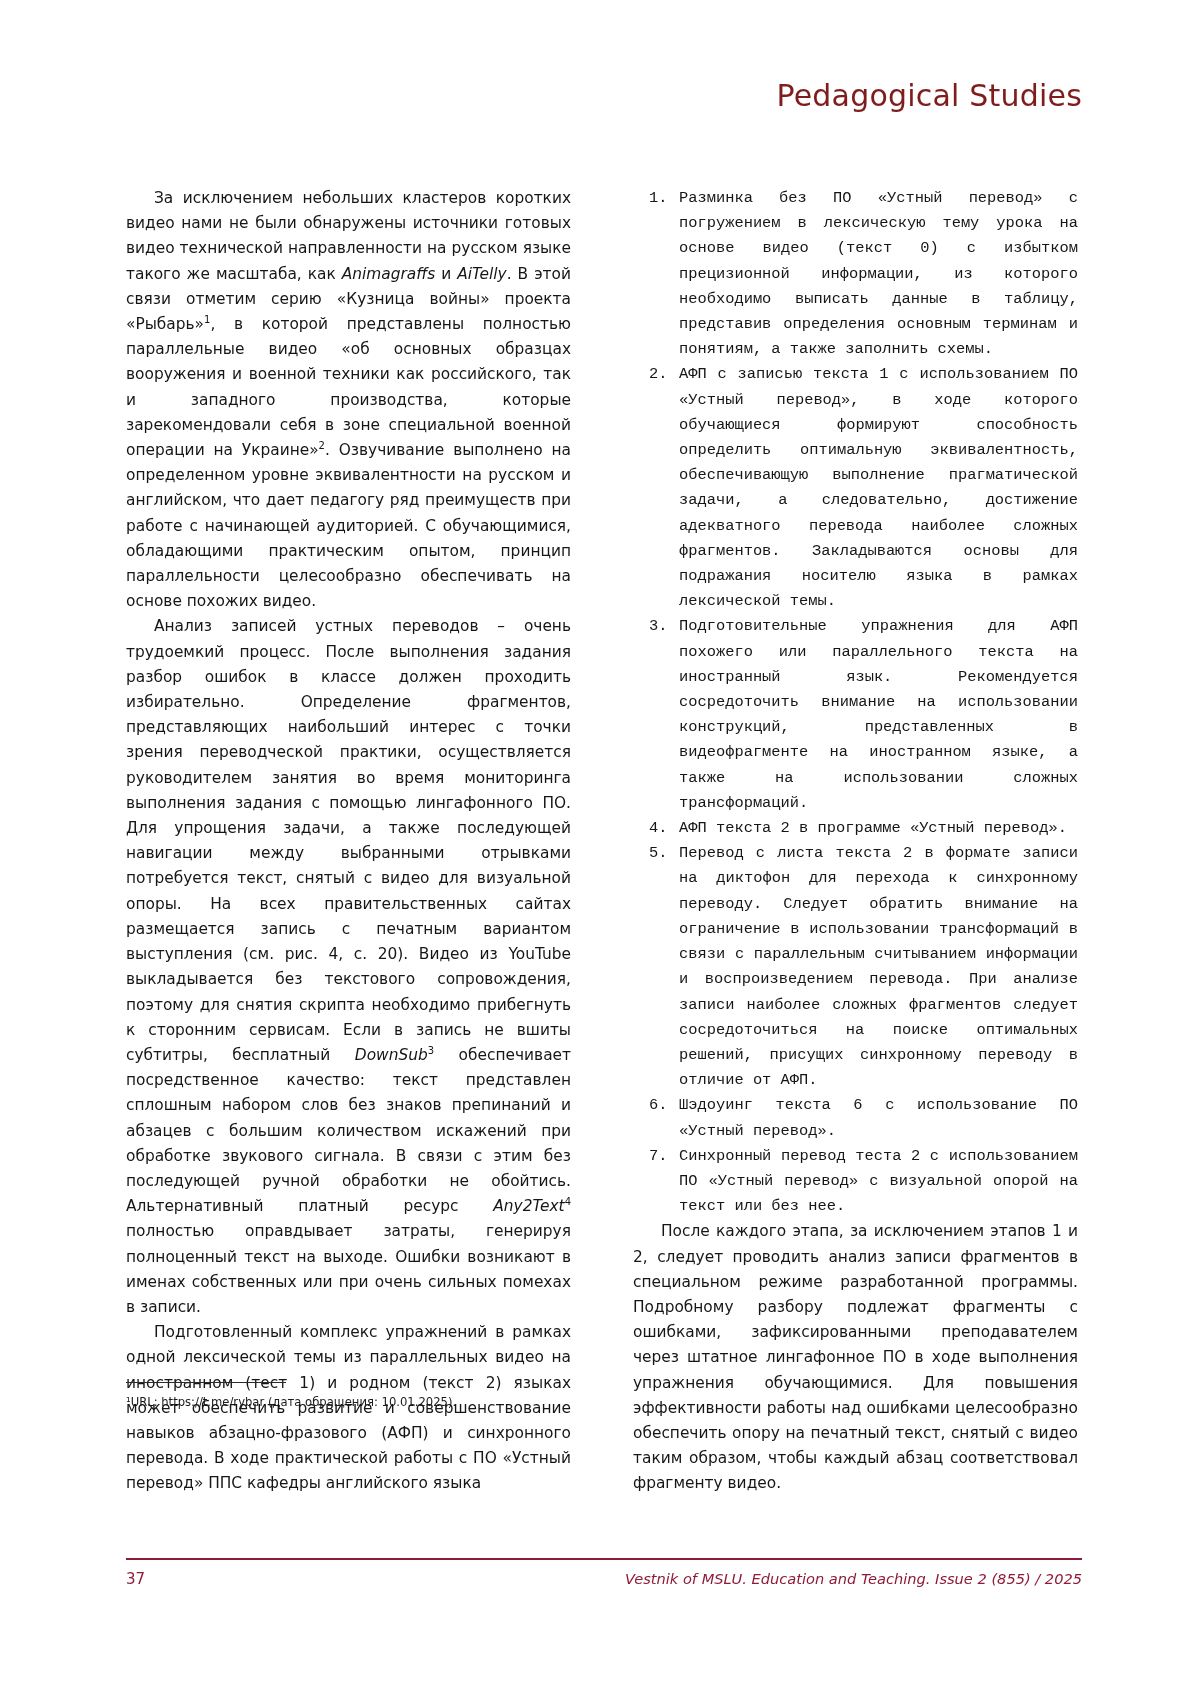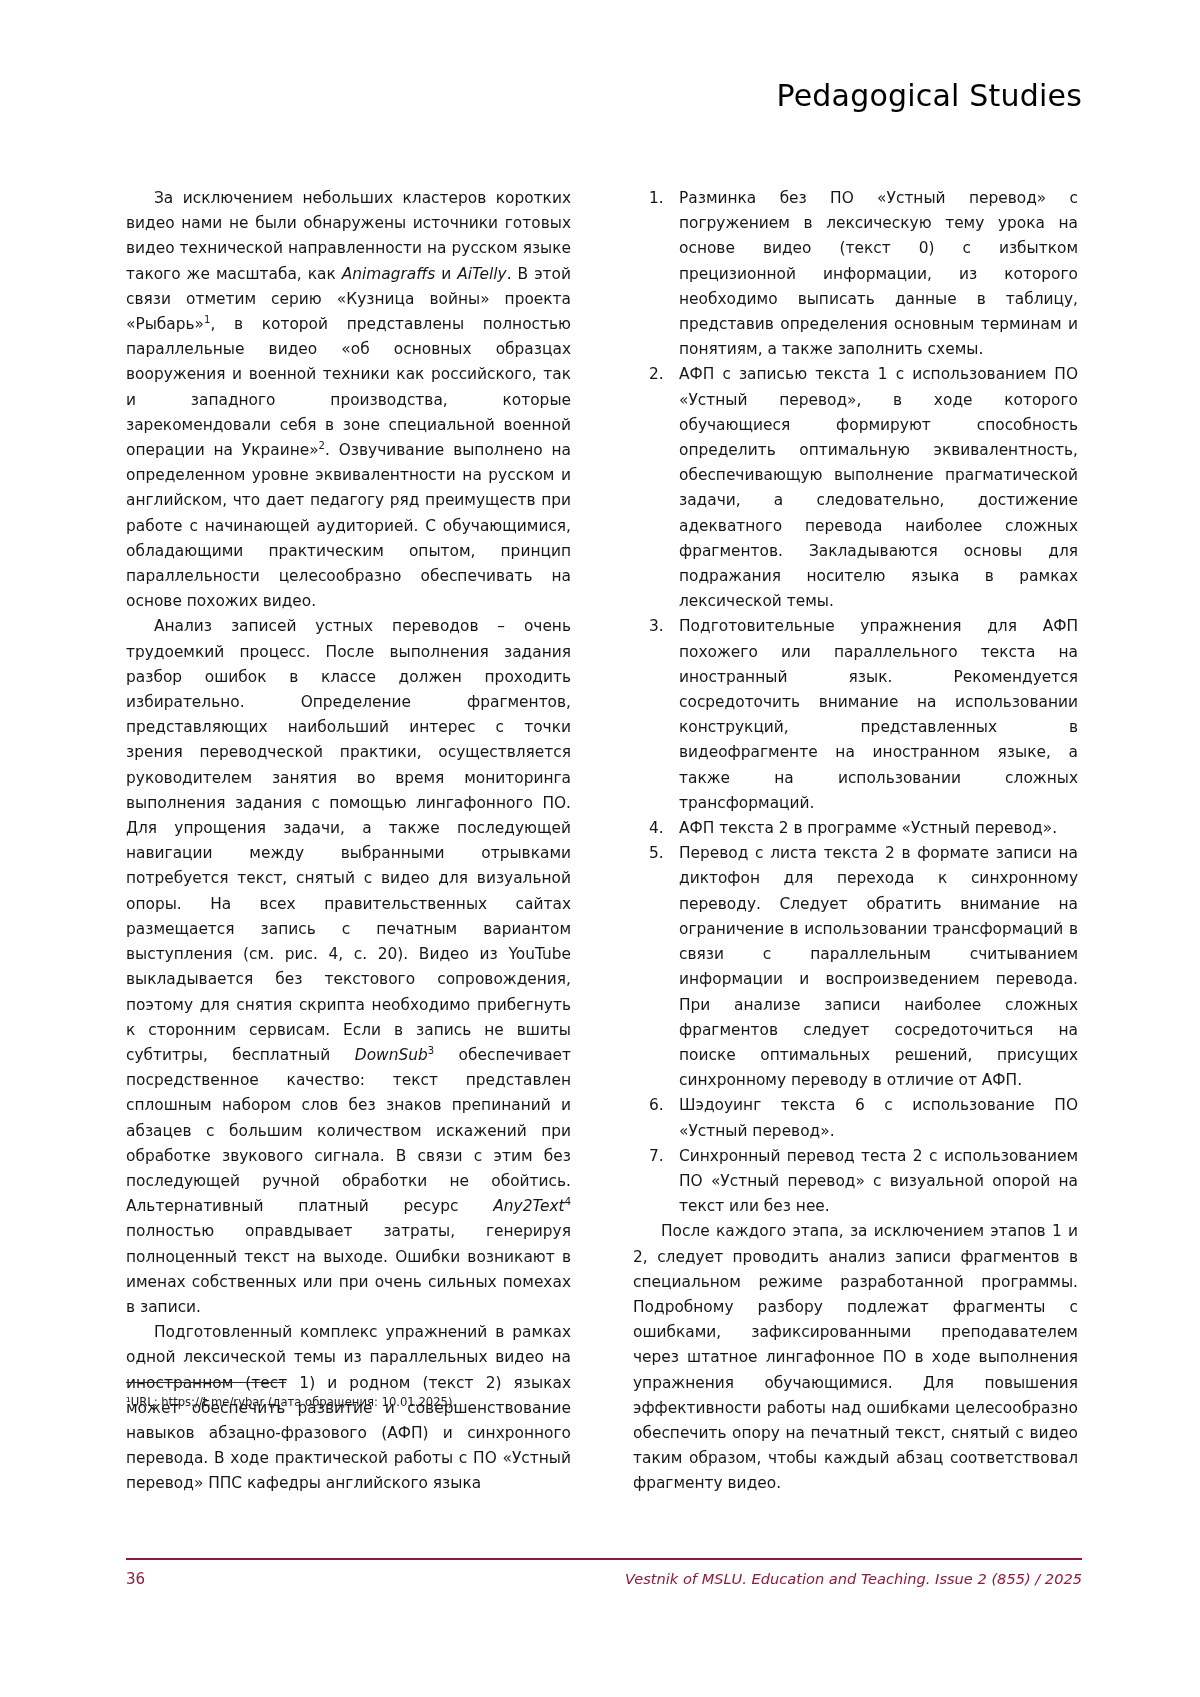--- a/index.html
+++ b/index.html
@@ -23,21 +23,21 @@
     box-sizing: border-box;
     padding: 0;
   }
   .header {
     position: absolute;
     top: 78px;
     right: 118px;
     font-family: "DejaVu Sans", sans-serif;
     font-size: 30px;
     font-weight: 400;
-    color: #000000;
+    color: #7f1d1d;
     letter-spacing: 0.2px;
   }
   .content {
     position: absolute;
     top: 186px;
     left: 126px;
     width: 952px;
     display: flex;
     gap: 62px;
   }
@@ -60,20 +60,21 @@
   sup {
     font-size: 10px;
     vertical-align: super;
     line-height: 0;
   }
   ol.algo {
     margin: 0;
     padding: 0;
     list-style: none;
     counter-reset: algo;
+    font-family: Liberation Mono, monospace;
   }
   ol.algo > li {
     counter-increment: algo;
     position: relative;
     padding-left: 46px;
     font-size: 15.4px;
     line-height: 25.2px;
     text-align: justify;
     color: #161616;
   }
@@ -170,17 +171,17 @@
     </div>
   </div>
 
   <div class="footnotes">
     <div class="fn-rule"></div>
     <div class="fn">¹URL: https://t.me/rybar (дата обращения: 10.01.2025).</div>
   </div>
 
   <div class="footer">
     <div class="footer-rule"></div>
-    <div class="page-num">36</div>
+    <div class="page-num">37</div>
     <div class="footer-text">Vestnik of MSLU. Education and Teaching. Issue 2 (855) / 2025</div>
   </div>
 
 </div>
 
 </body></html>

